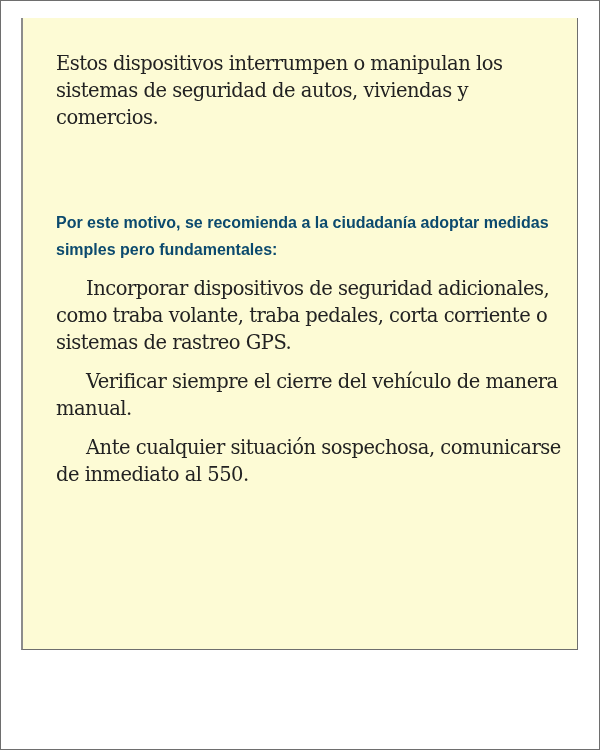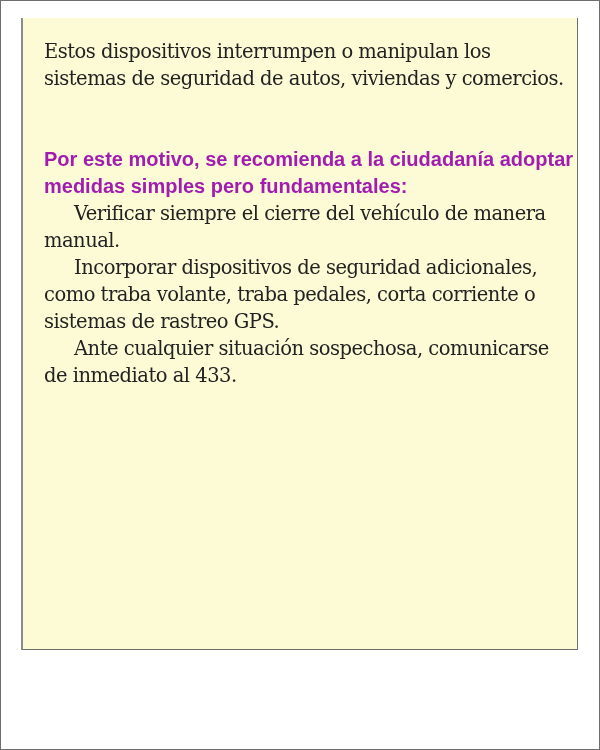--- a/index.html
+++ b/index.html
@@ -19,37 +19,37 @@
       border-bottom: 1px solid #6e6e6e;
       border-top: 0;
       box-sizing: border-box;
     }
     .content {
       position: absolute; left: 21px; top: 20px; width: 530px;
       font-family: "DejaVu Serif", "Liberation Serif", serif;
       font-size: 19.5px; line-height: 27px; color: #222222;
       letter-spacing: -0.5px;
     }
-    p { margin: 0; }
+    p { margin: 12px; }
     .gap { height: 27px; }
     .bold-sans {
       font-family: "Liberation Sans", "DejaVu Sans", sans-serif;
-      font-weight: bold; font-size: 20px; letter-spacing: 0;
-      color: #a21caf;
+      font-weight: bold; font-size: 16px; letter-spacing: 0;
+      color: #0c4a6e;
     }
     .rec { text-indent: 30px; }
   </style>
 </head>
 <body>
 
 <div class="frame"></div>
 <div class="note-box">
   <div class="content">
     <p>Estos dispositivos interrumpen o manipulan los sistemas de seguridad de autos, viviendas y comercios.</p>
     <div class="gap"></div>
     <div class="gap"></div>
     <p class="bold-sans">Por este motivo, se recomienda a la ciudadanía adoptar medidas simples pero fundamentales:</p>
+    <p class="rec">Incorporar dispositivos de seguridad adicionales, como traba volante, traba pedales, corta corriente o sistemas de rastreo GPS.</p>
     <p class="rec">Verificar siempre el cierre del vehículo de manera manual.</p>
-    <p class="rec">Incorporar dispositivos de seguridad adicionales, como traba volante, traba pedales, corta corriente o sistemas de rastreo GPS.</p>
-    <p class="rec">Ante cualquier situación sospechosa, comunicarse de inmediato al 433.</p>
+    <p class="rec">Ante cualquier situación sospechosa, comunicarse de inmediato al 550.</p>
     <div class="gap"></div>
   </div>
 </div>
 
 </body></html>

